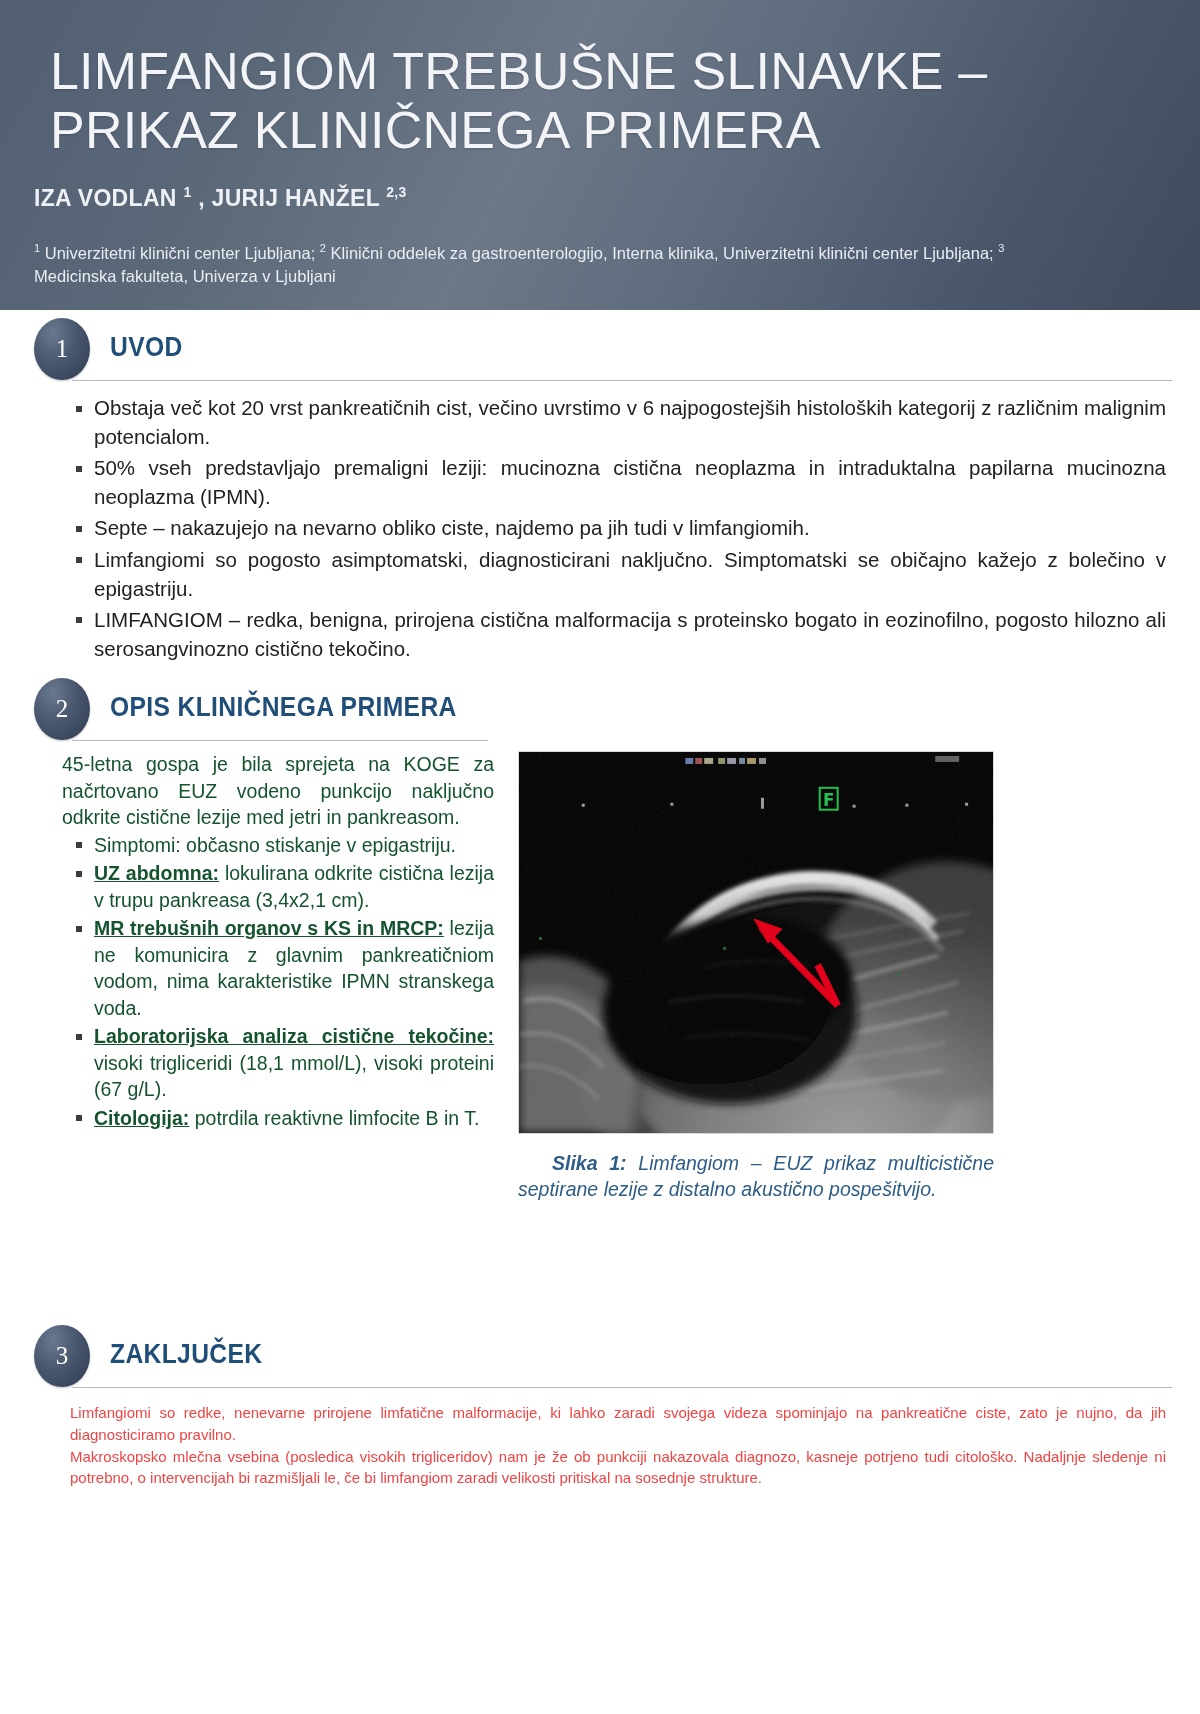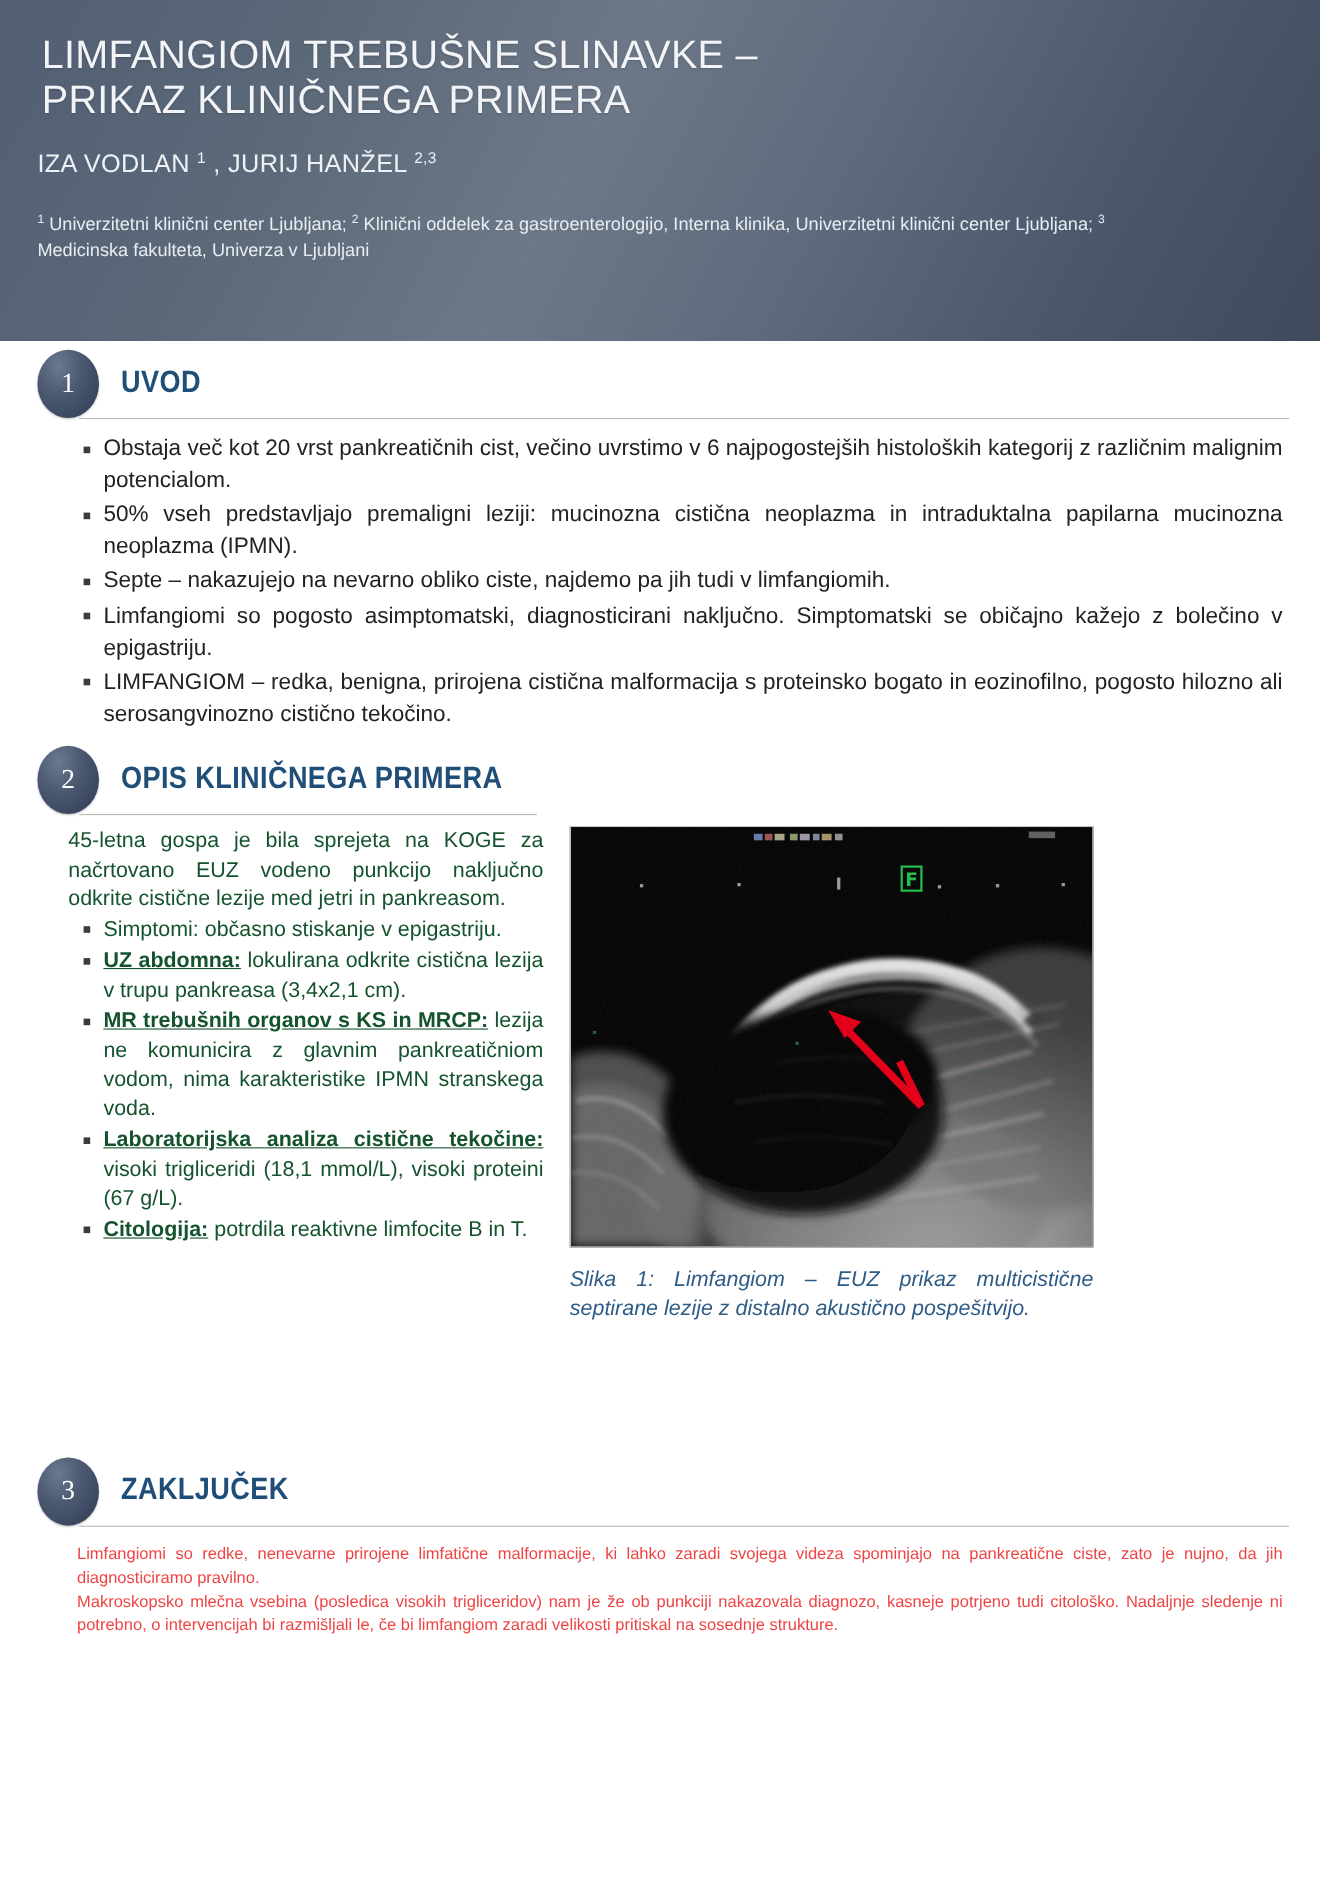--- a/index.html
+++ b/index.html
@@ -29,32 +29,32 @@
         #5b6878 22%,
         #6c7888 44%,
         #5e6b7c 62%,
         #4a566a 82%,
         #3f4a5c 100%);
     color: #ffffff;
     overflow: hidden;
   }
   .poster-title {
     font-family: "Liberation Sans", sans-serif;
-    font-size: 36px;
+    font-size: 52px;
     line-height: 1.13;
     font-weight: 400;
     letter-spacing: 0.2px;
     color: #f2f4f7;
-    margin: 4px;
+    margin: 16px;
     max-width: 1060px;
     text-shadow: 0 1px 2px rgba(0,0,0,0.18);
   }
   .poster-authors {
     font-size: 23px;
-    font-weight: 400;
+    font-weight: 700;
     letter-spacing: 0.3px;
     margin-top: 24px;
     color: #edf0f4;
   }
   .poster-authors sup { font-size: 14px; }
   .poster-affil {
     font-size: 16.5px;
     line-height: 1.42;
     margin-top: 30px;
     color: #e9edf2;
@@ -190,21 +190,21 @@
   }
   .caption {
     margin-top: 16px;
     font-family: "Liberation Sans", sans-serif;
     font-size: 19.5px;
     line-height: 1.35;
     font-style: italic;
     color: #2e5c86;
     text-align: justify;
   }
-  .caption b { font-style: italic; font-weight: normal; }
+  .caption b { font-style: italic; font-weight: bold; margin-left: 34px; }
 
   
   .sec3-body {
     margin: 14px 34px 0 70px;
     font-family: "Liberation Sans", sans-serif;
     font-size: 15px;
     line-height: 1.45;
     text-align: justify;
     color: #ef4444;
   }

